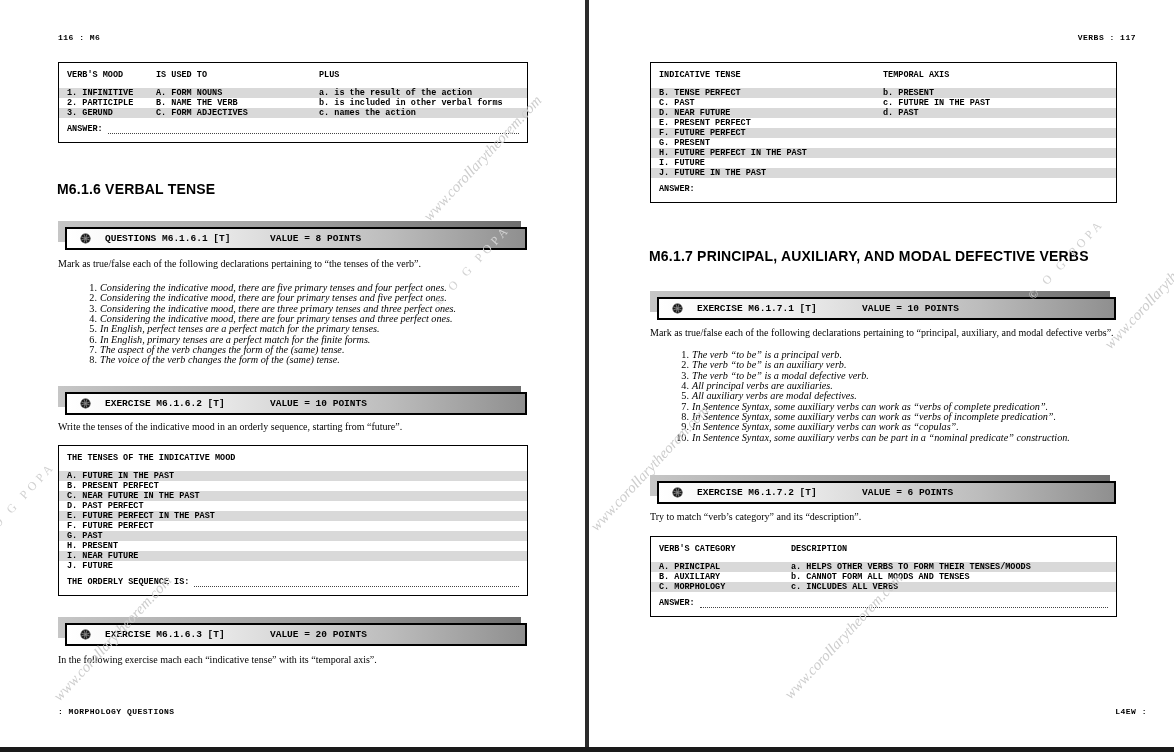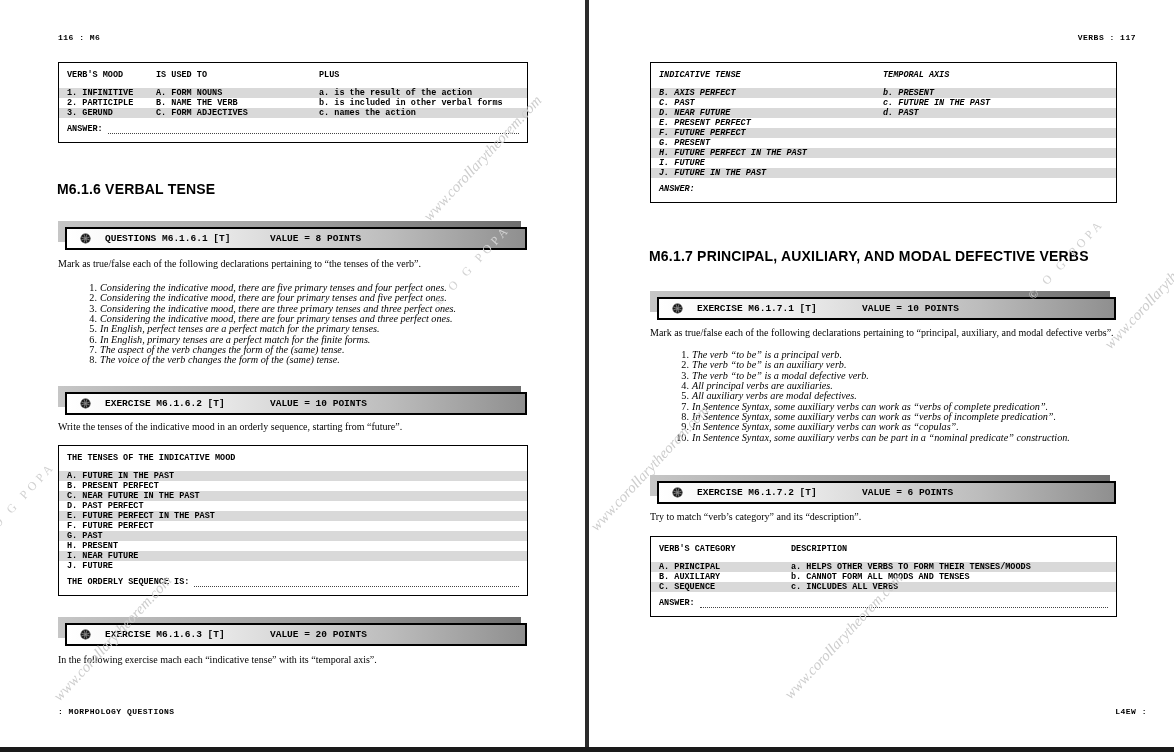--- a/index.html
+++ b/index.html
@@ -213,30 +213,30 @@
   <div class="wm wm-script" style="left:400px;top:150px;">www.corollarytheorem.com</div>
   <div class="wm wm-copy" style="left:420px;top:258px;">© O G POPA</div>
   <div class="wm wm-copy" style="left:-35px;top:495px;">© O G POPA</div>
   <div class="wm wm-script" style="left:30px;top:630px;">www.corollarytheorem.com</div>
 </div>
 
 <div class="page" id="pageR">
 
   <div class="abs mono pgmark" style="right:59px;top:33px;">VERBS : 117</div>
 
-  <div class="abs qbox" style="left:61px;top:62px;width:465px;font-style:italic;">
+  <div class="abs qbox" style="left:61px;top:62px;width:465px;">
     <div class="mono thead grid2a">
       <span>INDICATIVE TENSE</span>
       <span>TEMPORAL AXIS</span>
     </div>
     <div class="rows">
 
 
         <div class="mono trow grid2a">
-          <span>B. AXIS PERFECT</span>
+          <span>B. TENSE PERFECT</span>
           <span>b. PRESENT</span>
         </div>
 
         <div class="mono trow grid2a">
           <span>C. PAST</span>
           <span>c. FUTURE IN THE PAST</span>
         </div>
 
         <div class="mono trow grid2a">
           <span>D. NEAR FUTURE</span>
@@ -364,21 +364,21 @@
           <span>A. PRINCIPAL</span>
           <span>a. HELPS OTHER VERBS TO FORM THEIR TENSES/MOODS</span>
         </div>
 
         <div class="mono trow grid2b">
           <span>B. AUXILIARY</span>
           <span>b. CANNOT FORM ALL MOODS AND TENSES</span>
         </div>
 
         <div class="mono trow grid2b">
-          <span>C. SEQUENCE</span>
+          <span>C. MORPHOLOGY</span>
           <span>c. INCLUDES ALL VERBS</span>
         </div>
       </div>
     <div class="mono answer">
       <span>ANSWER:</span>
       <span class="leader"></span>
     </div>
   </div>
 
   <div class="abs mono pgmark" style="right:48px;top:707px;">L4EW :</div>

